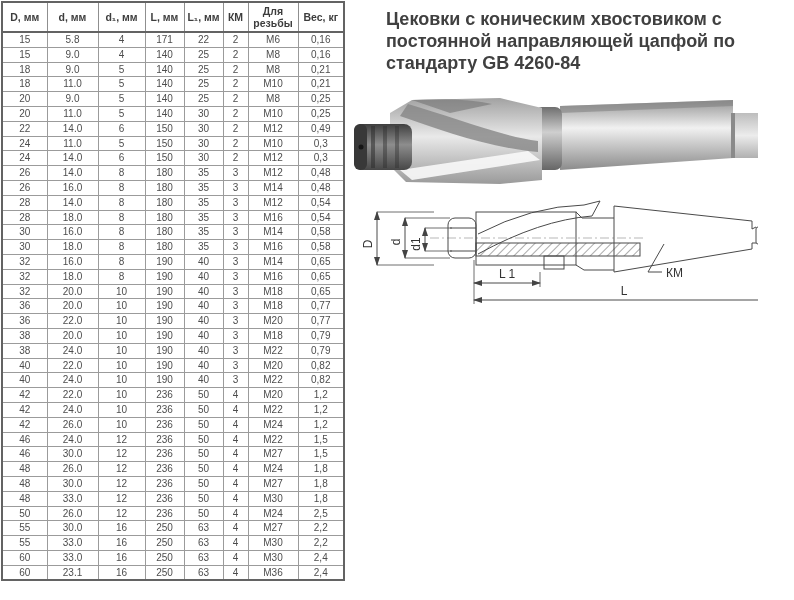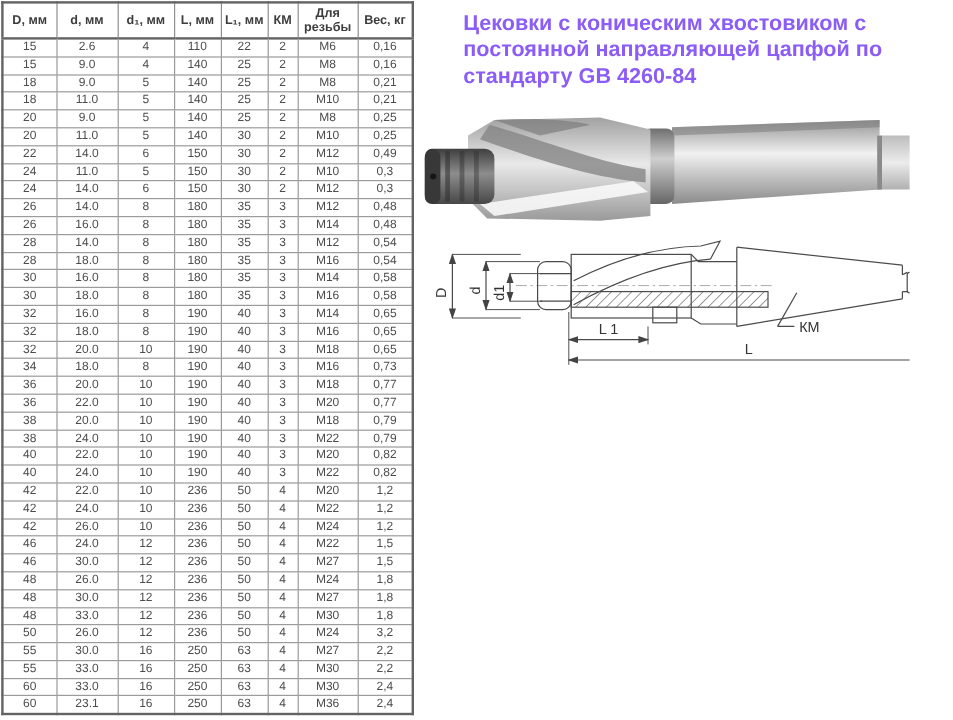--- a/index.html
+++ b/index.html
@@ -15,21 +15,21 @@
   table.spec col:nth-child(5){width:39px}
   table.spec col:nth-child(6){width:25px}
   table.spec col:nth-child(7){width:50px}
   table.spec col:nth-child(8){width:46px}
   table.spec th{border:1px solid #8f8f8f;border-bottom:2px solid #636363;background:#fff;
       font-size:10.5px;font-weight:bold;color:#3d3d3d;height:28px;line-height:12px;padding:0 1px;}
   table.spec td{border:1px solid #9b9b9b;font-size:10px;color:#4d4d4d;text-align:center;
       height:13.8px;line-height:13.8px;padding:0;white-space:nowrap;overflow:hidden;}
   
   .title{position:absolute;left:386px;top:8px;width:404px;margin:0;
-         font-size:18px;line-height:22px;font-weight:bold;color:#8b5cf6;}
+         font-size:18px;line-height:22px;font-weight:bold;color:#404040;}
   .photo{position:absolute;left:350px;top:86px;}
   .drawing{position:absolute;left:344px;top:196px;}
   .drawing text{font-family:"Liberation Sans",sans-serif;font-size:12px;fill:#333;}
 </style>
 </head>
 <body>
 
 <div class="screen">
 
   <div class="table-wrap">
@@ -52,23 +52,23 @@
             <th>L, мм</th>
             <th>L₁, мм</th>
             <th>КМ</th>
             <th>Для резьбы</th>
             <th>Вес, кг</th>
           </tr>
       </thead>
       <tbody>
           <tr>
             <td>15</td>
-            <td>2.6</td>
-            <td>4</td>
-            <td>110</td>
+            <td>5.8</td>
+            <td>4</td>
+            <td>171</td>
             <td>22</td>
             <td>2</td>
             <td>M6</td>
             <td>0,16</td>
           </tr>
           <tr>
             <td>15</td>
             <td>9.0</td>
             <td>4</td>
             <td>140</td>
@@ -231,30 +231,20 @@
             <td>32</td>
             <td>20.0</td>
             <td>10</td>
             <td>190</td>
             <td>40</td>
             <td>3</td>
             <td>M18</td>
             <td>0,65</td>
           </tr>
           <tr>
-            <td>34</td>
-            <td>18.0</td>
-            <td>8</td>
-            <td>190</td>
-            <td>40</td>
-            <td>3</td>
-            <td>M16</td>
-            <td>0,73</td>
-          </tr>
-          <tr>
             <td>36</td>
             <td>20.0</td>
             <td>10</td>
             <td>190</td>
             <td>40</td>
             <td>3</td>
             <td>M18</td>
             <td>0,77</td>
           </tr>
           <tr>
@@ -388,21 +378,21 @@
             <td>1,8</td>
           </tr>
           <tr>
             <td>50</td>
             <td>26.0</td>
             <td>12</td>
             <td>236</td>
             <td>50</td>
             <td>4</td>
             <td>M24</td>
-            <td>3,2</td>
+            <td>2,5</td>
           </tr>
           <tr>
             <td>55</td>
             <td>30.0</td>
             <td>16</td>
             <td>250</td>
             <td>63</td>
             <td>4</td>
             <td>M27</td>
             <td>2,2</td>

